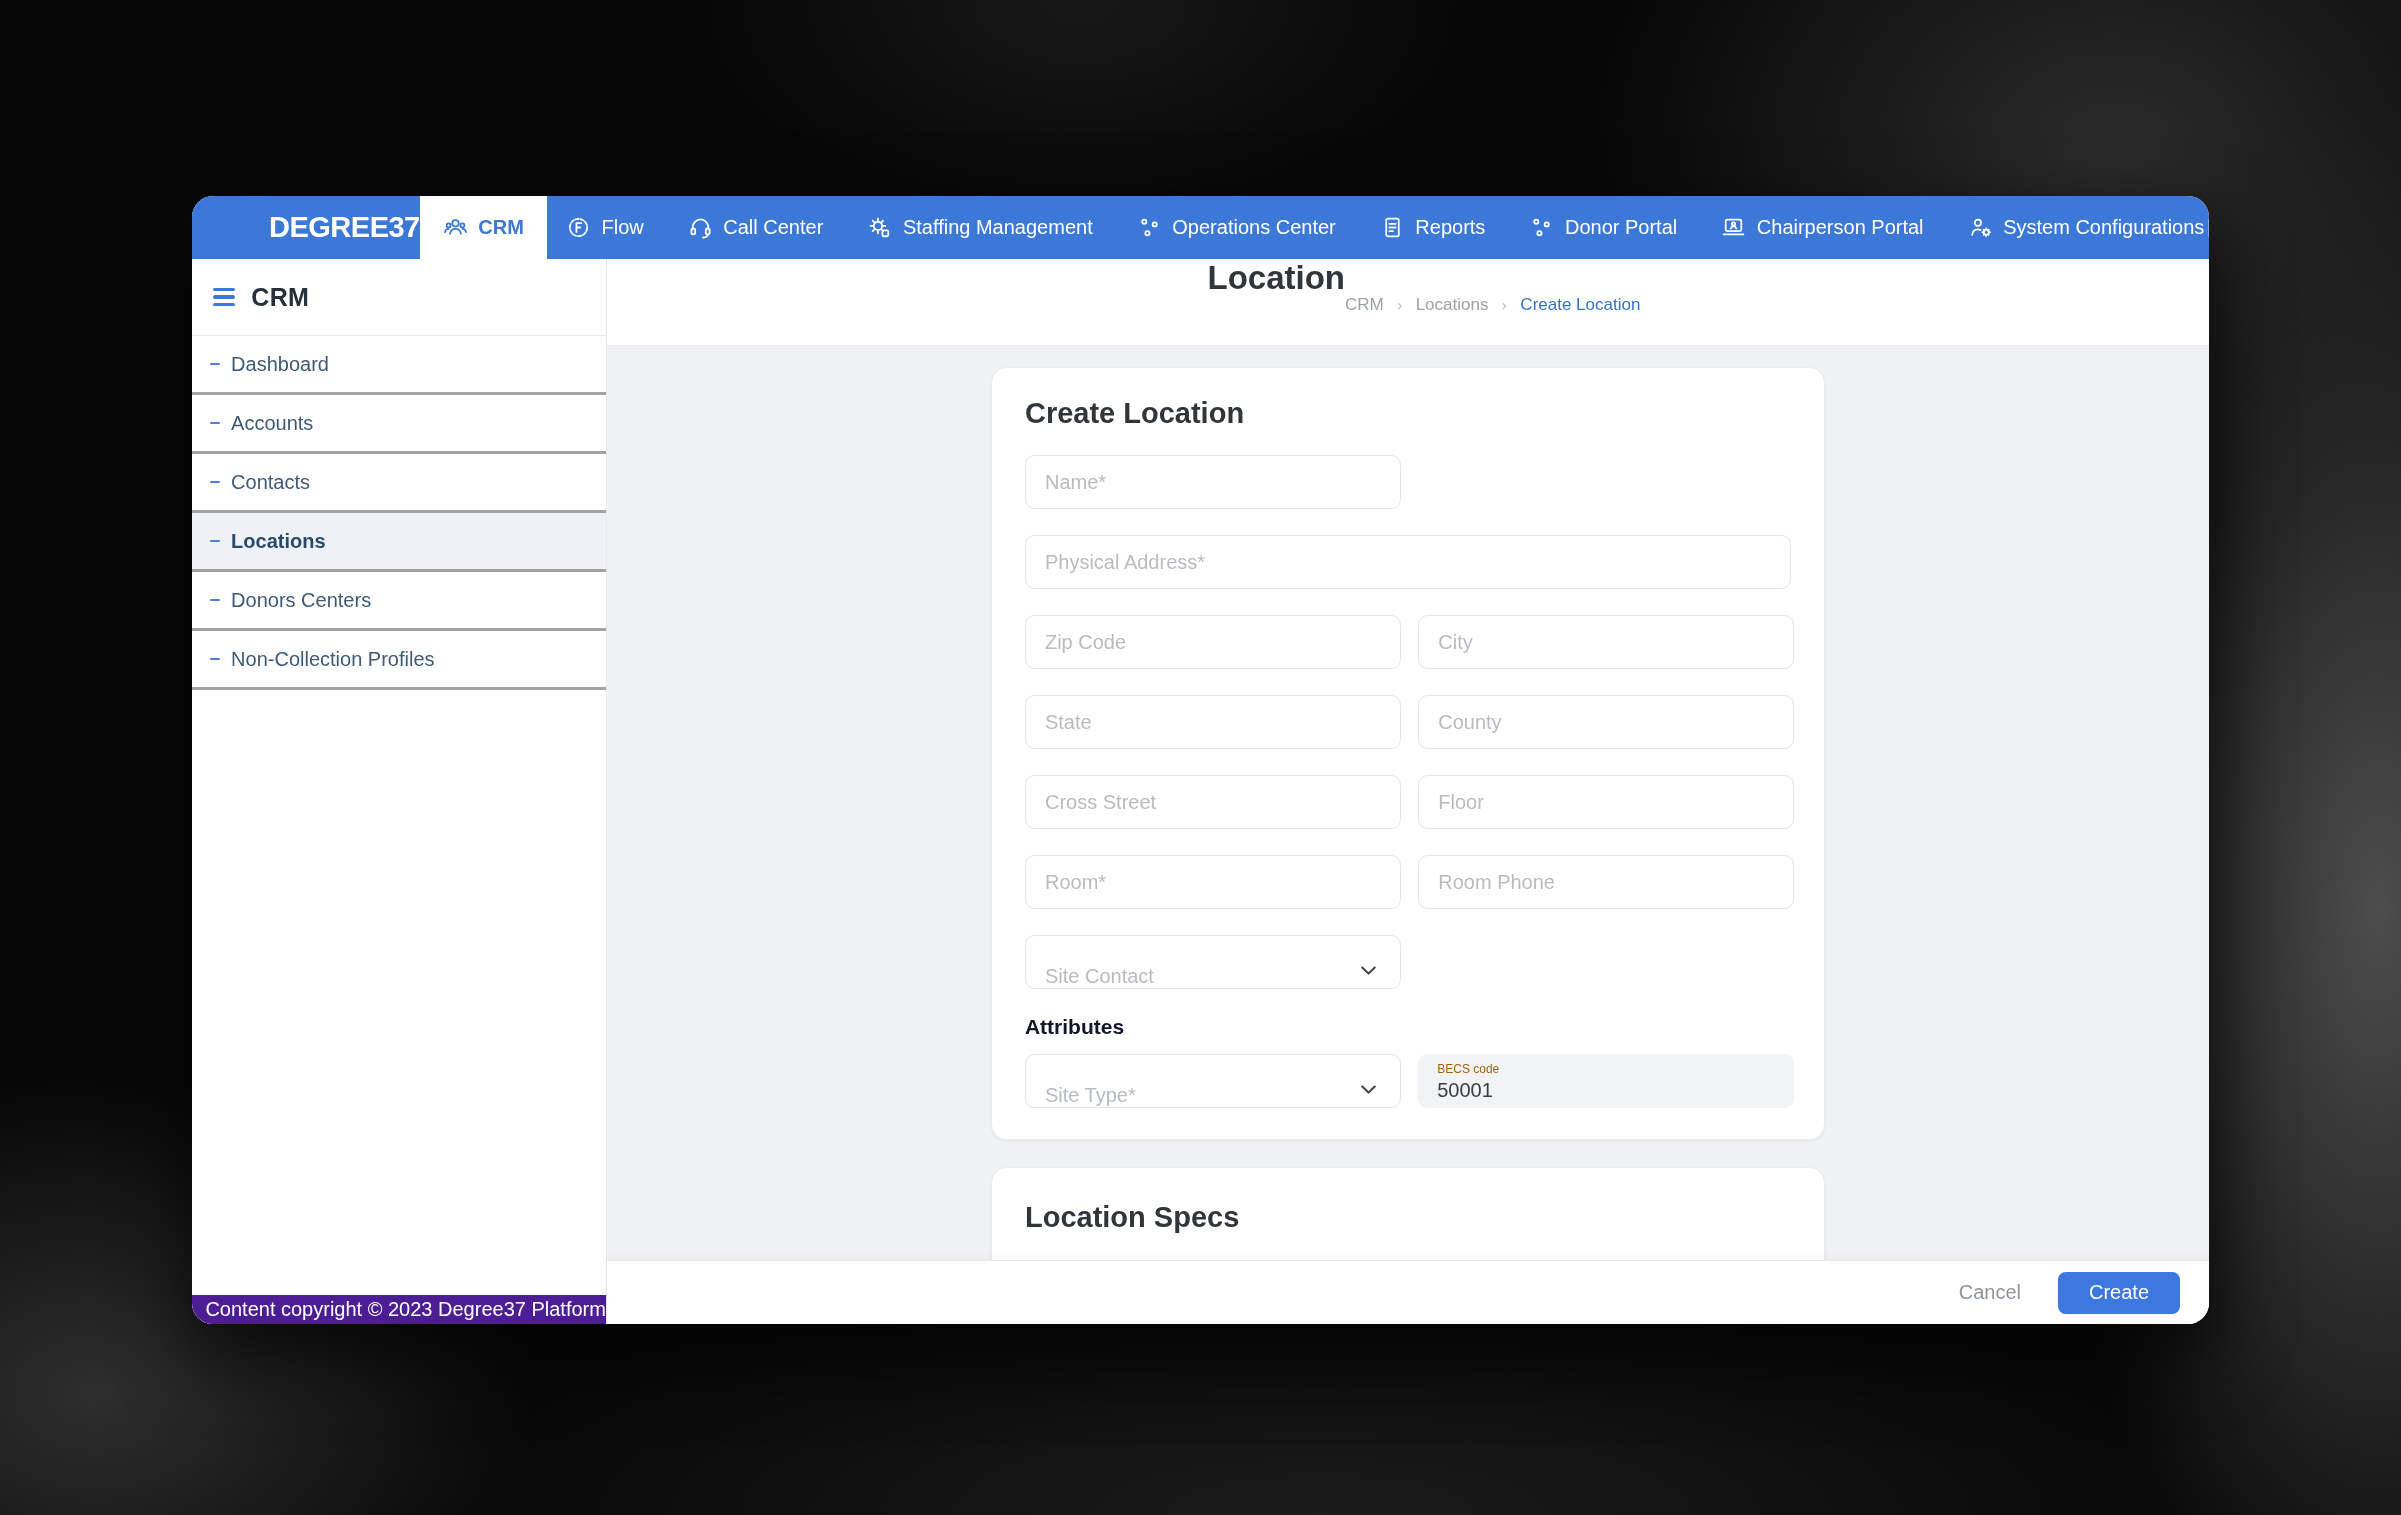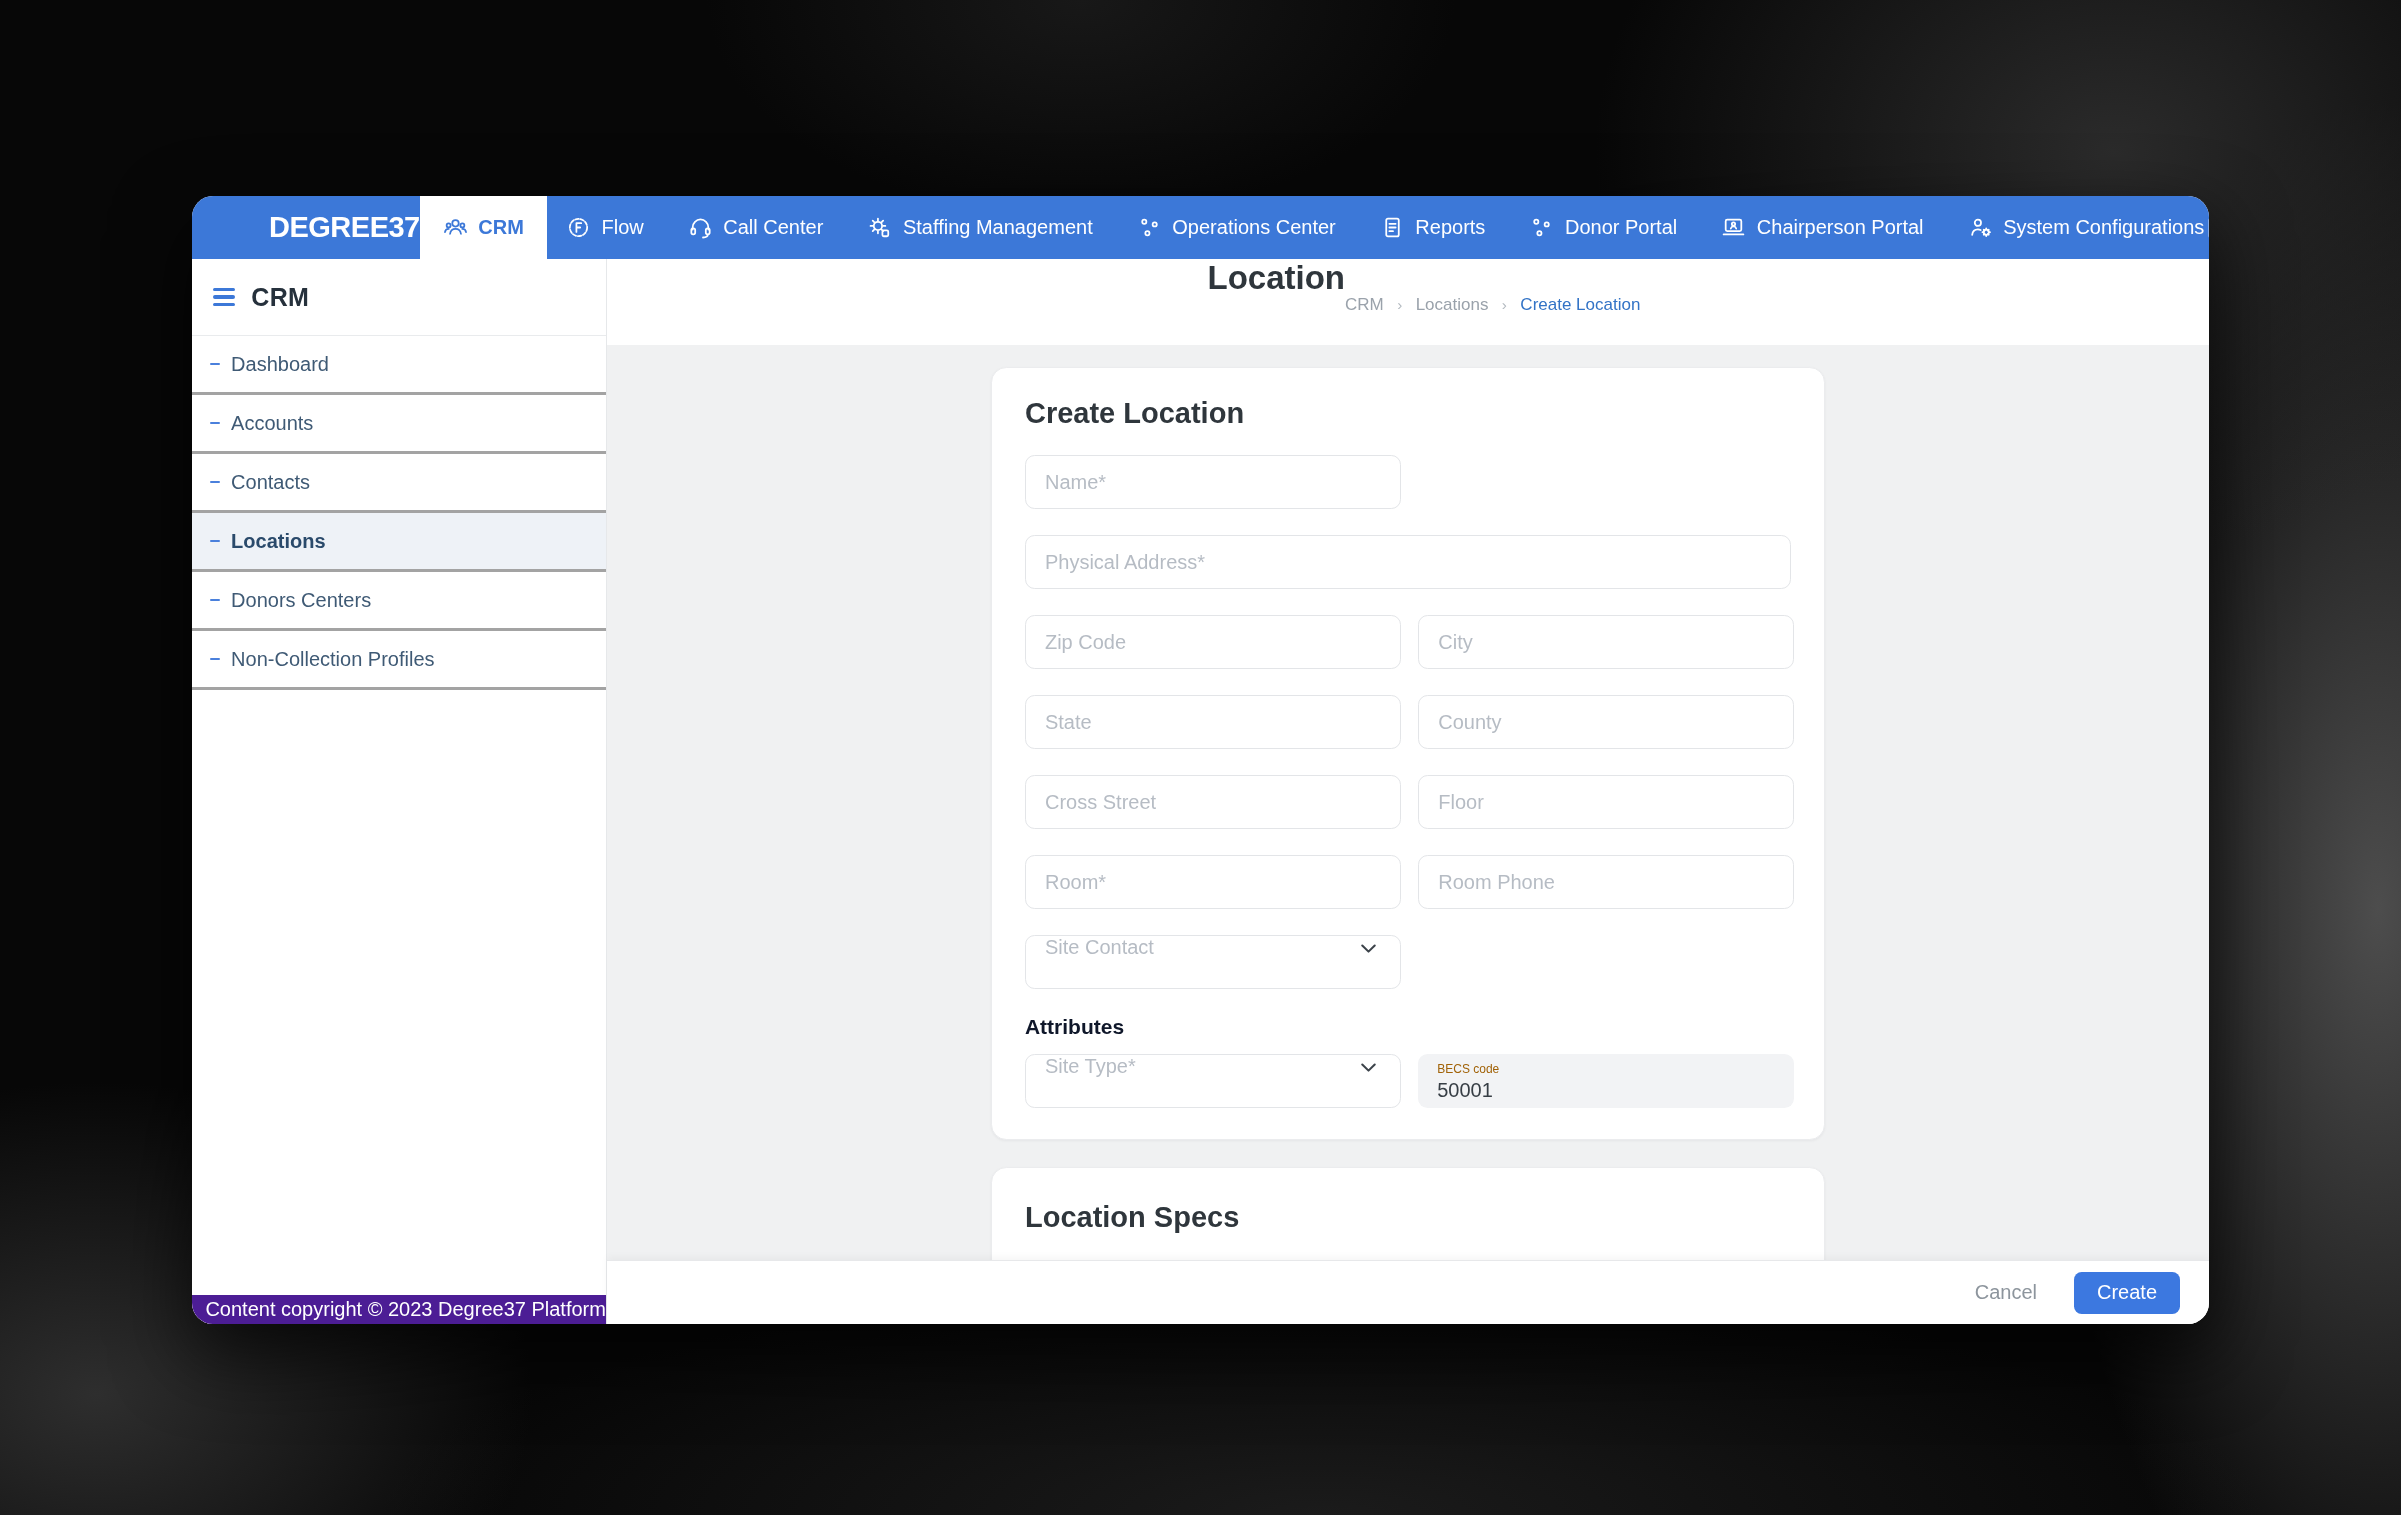--- a/index.html
+++ b/index.html
@@ -60,30 +60,30 @@
   .card1 { padding:29px 33px 31px; }
   .card-title { font-size:29px; font-weight:600; color:#2f363c; margin-bottom:25px; }
   .frow { display:flex; gap:17.3px; margin-bottom:26px; }
   .fcol { width:376px; flex:0 0 376px; }
   .ffull { flex:1; }
   input.field, .select {
     height:54px; width:100%; border:1.4px solid #e3e5e8; border-radius:9.6px; background:#fff;
     font-size:20px; padding:0 19px; color:#3a4148; font-family:"Liberation Sans", sans-serif; outline:none;
   }
   input.field::placeholder { color:#b6bcc4; }
-  .select { display:flex; align-items:flex-start; justify-content:space-between; color:#b6bcc4; cursor:pointer; }
+  .select { display:flex; align-items:flex-end; justify-content:space-between; color:#b6bcc4; cursor:pointer; }
   .select-chev svg { width:25px; height:25px; stroke:#3c434a; fill:none; stroke-width:2; stroke-linecap:round; stroke-linejoin:round; }
   .attr-label { font-size:21px; font-weight:700; color:#0f172a; margin:16.3px 0 15.4px; }
   .becs { width:376px; flex:0 0 376px; background:#f2f3f5; border-radius:9.6px; height:54px; padding:7.7px 19px 0; }
   .becs-label { font-size:12px; color:#a16207; }
   .becs-value { font-size:20px; color:#373e45; margin-top:2.9px; }
   .card2 { margin-top:27px; padding:33px; height:211px; }
   .footer { flex:0 0 64px; background:#fff; border-top:1px solid #e7e8ea; display:flex; align-items:center; justify-content:flex-end; gap:37px; padding-right:29px; box-shadow:0 -2.9px 7.7px rgba(0,0,0,.04); }
   .btn-cancel { font-size:20px; color:#8d959d; background:none; border:none; cursor:pointer; font-family:"Liberation Sans", sans-serif; }
-  .btn-create { width:106px; height:42px; border-radius:7.7px; background:#3c78e0; color:#fff; font-size:20px; border:none; cursor:pointer; font-family:"Liberation Sans", sans-serif; }
+  .btn-create { width:122px; height:42px; border-radius:7.7px; background:#3c78e0; color:#fff; font-size:20px; border:none; cursor:pointer; font-family:"Liberation Sans", sans-serif; }
 </style>
 </head>
 <body>
 
 <div class="window">
 
   <div class="navbar">
     <div class="logo-box">DEGREE37</div>
 
     <div class="nav-tab active">

